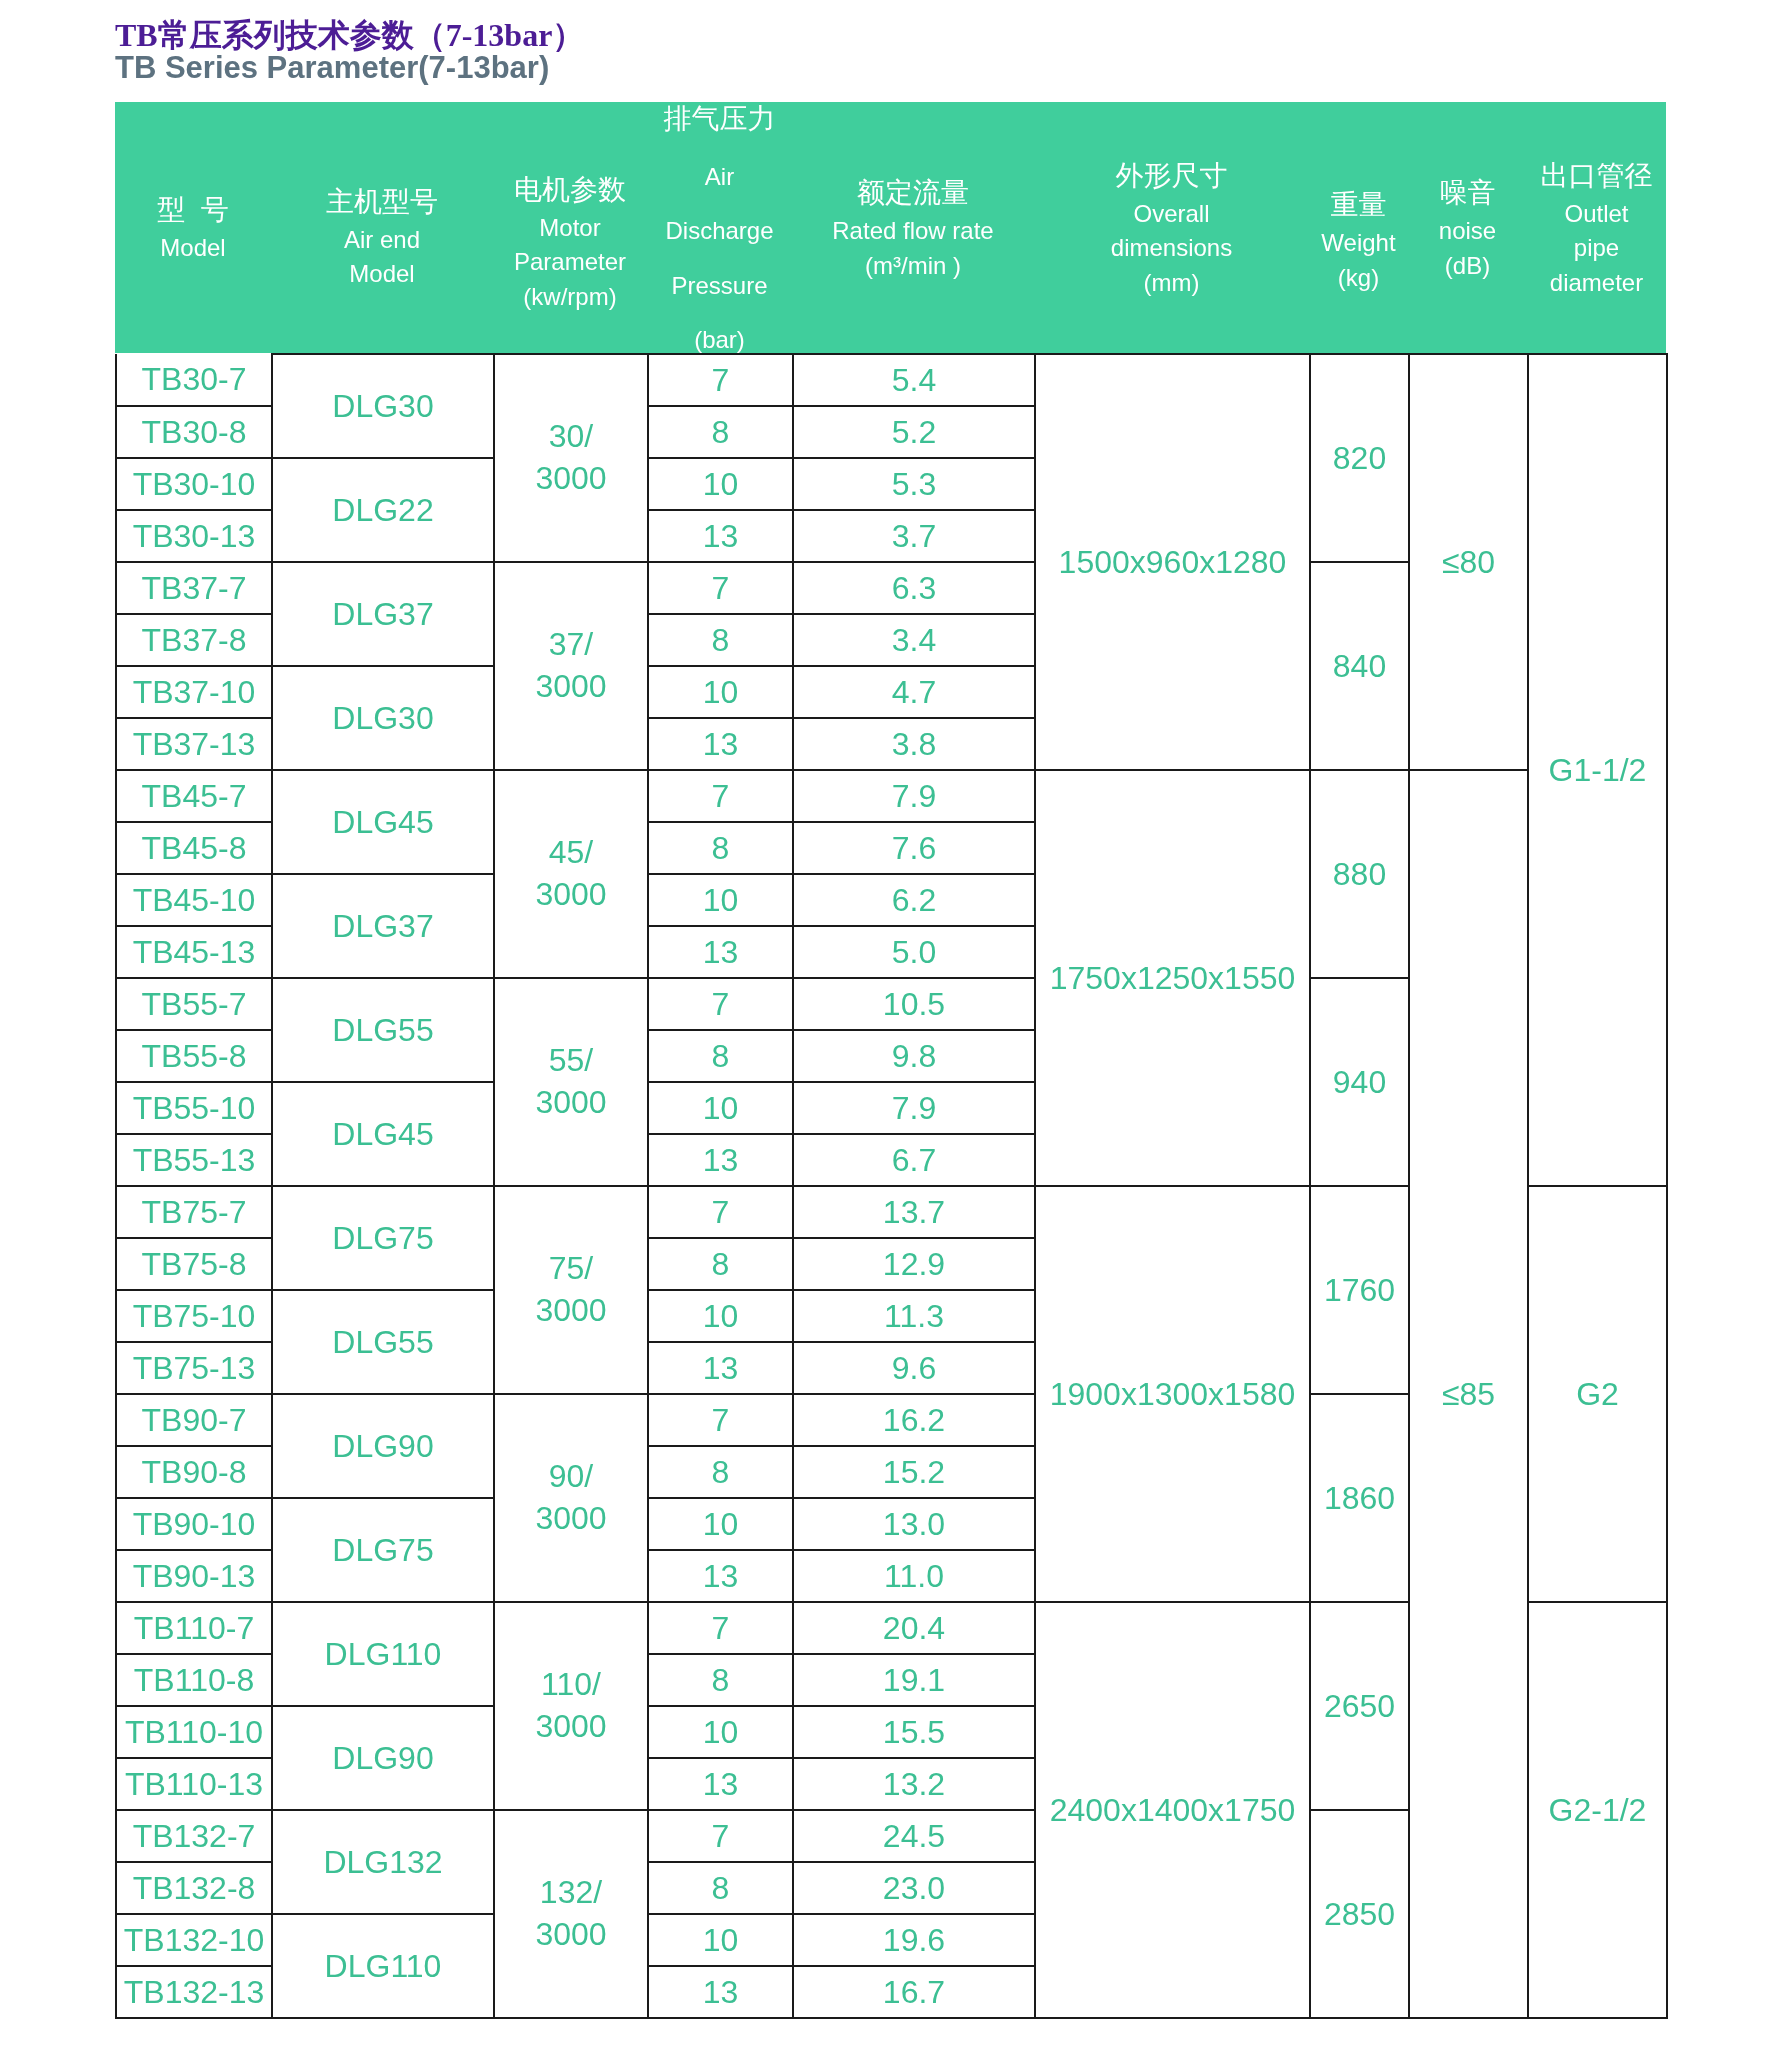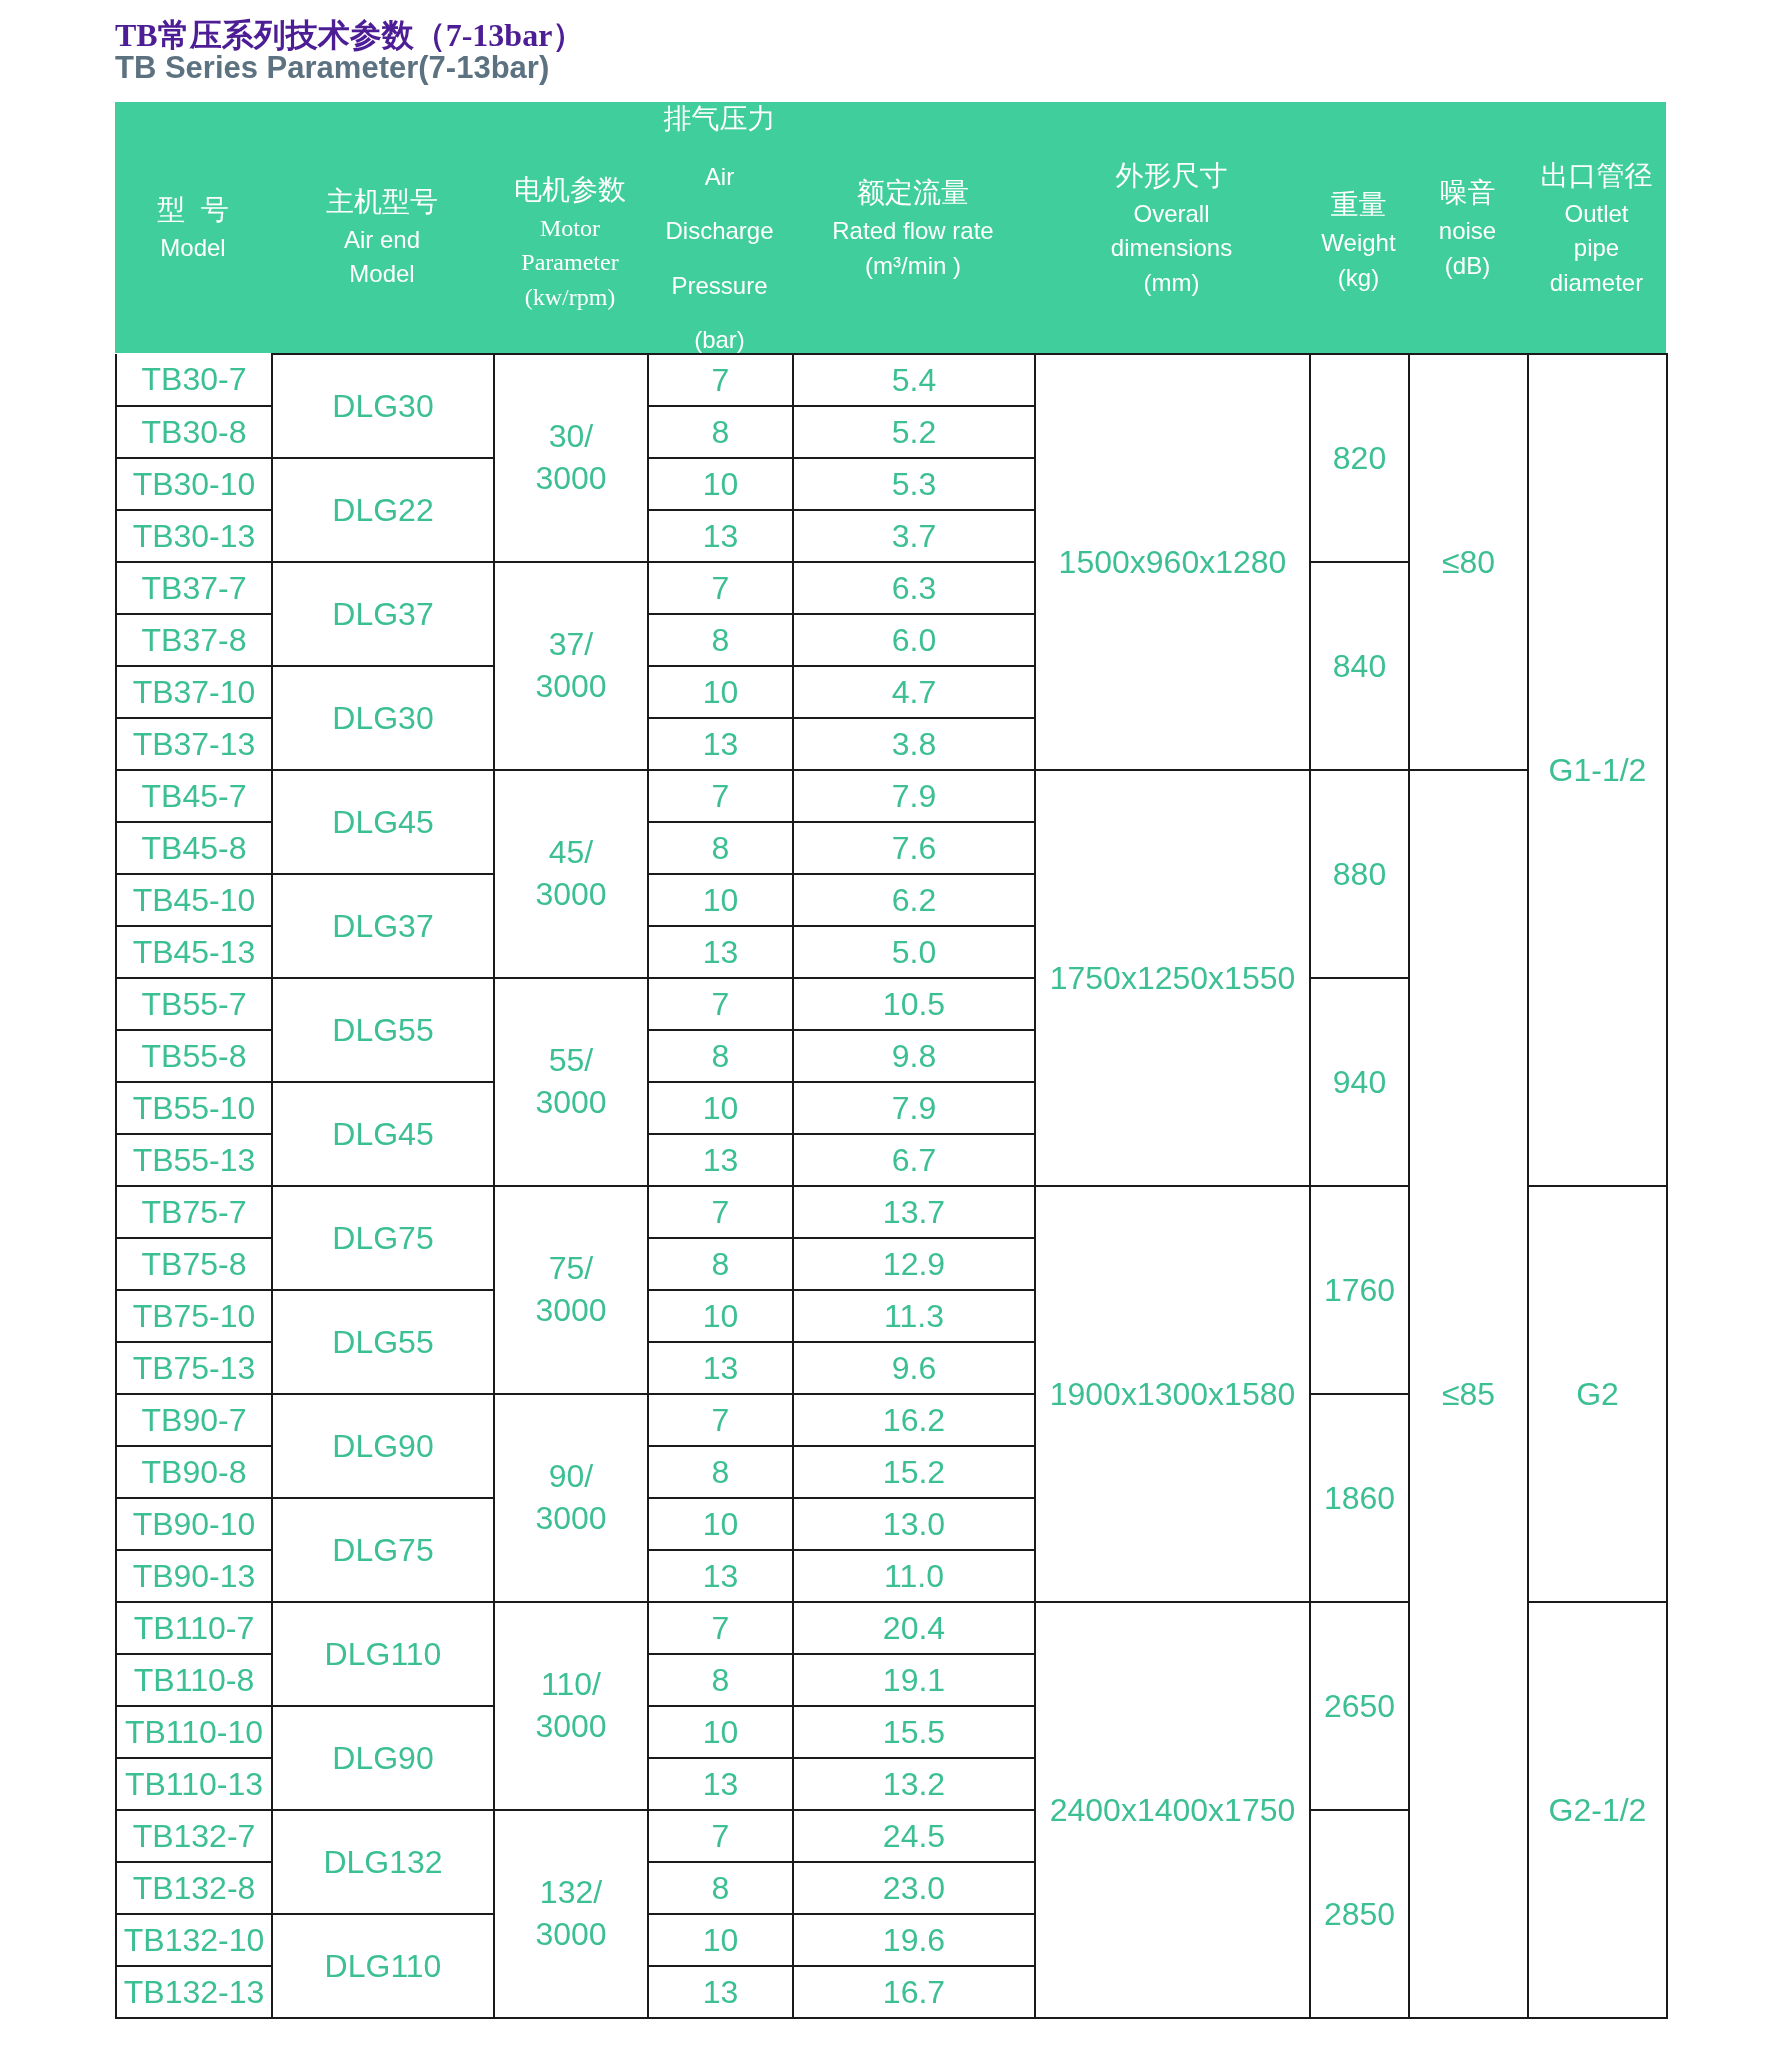--- a/index.html
+++ b/index.html
@@ -49,21 +49,21 @@
     justify-content: center;
     align-items: center;
     height: 100%;
     box-sizing: border-box;
     text-align: center;
   }
   .hcol .ln { white-space: pre; line-height: 1.42; font-size: 24px; }
   .hcol .zh { font-size: 28px; line-height: 1.5; }
   .hc1 { width: 156px; }
   .hc2 { width: 222px; padding-top: 17px; }
-  .hc3 { width: 154px; padding-top: 28px; font-family: Liberation Serif, serif; }
+  .hc3 { width: 154px; padding-top: 28px; }
   .hc4 { width: 145px; gap: 20px; }
   .hc5 { width: 242px; }
   .hc6 { width: 275px; }
   .hc7 { width: 99px; margin-top: 12px; }
   .hc8 { width: 119px; }
   .hc9 { width: 139px; text-align: right; }
 
   .body-table-wrap {
     position: absolute;
     left: 115px;
@@ -201,21 +201,21 @@
       <td class="ca" rowspan="2">DLG37</td>
       <td class="cmo" rowspan="4">37/
 3000</td>
       <td class="cp">7</td>
       <td class="cf">6.3</td>
       <td class="cw" rowspan="4">840</td>
     </tr>
     <tr>
       <td class="cm">TB37-8</td>
       <td class="cp">8</td>
-      <td class="cf">6.0</td>
+      <td class="cf">3.4</td>
     </tr>
     <tr>
       <td class="cm">TB37-10</td>
       <td class="ca" rowspan="2">DLG30</td>
       <td class="cp">10</td>
       <td class="cf">4.7</td>
     </tr>
     <tr>
       <td class="cm">TB37-13</td>
       <td class="cp">13</td>

